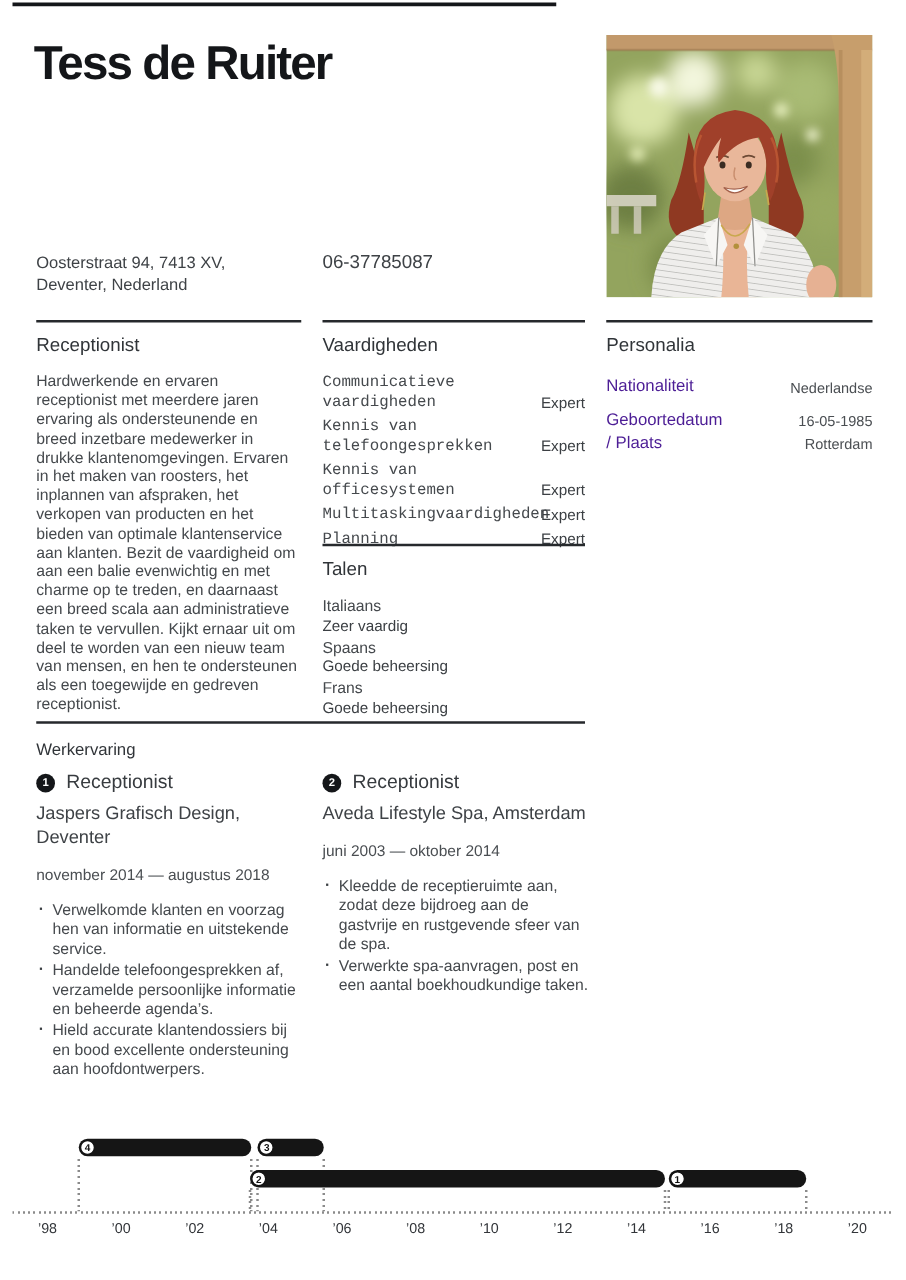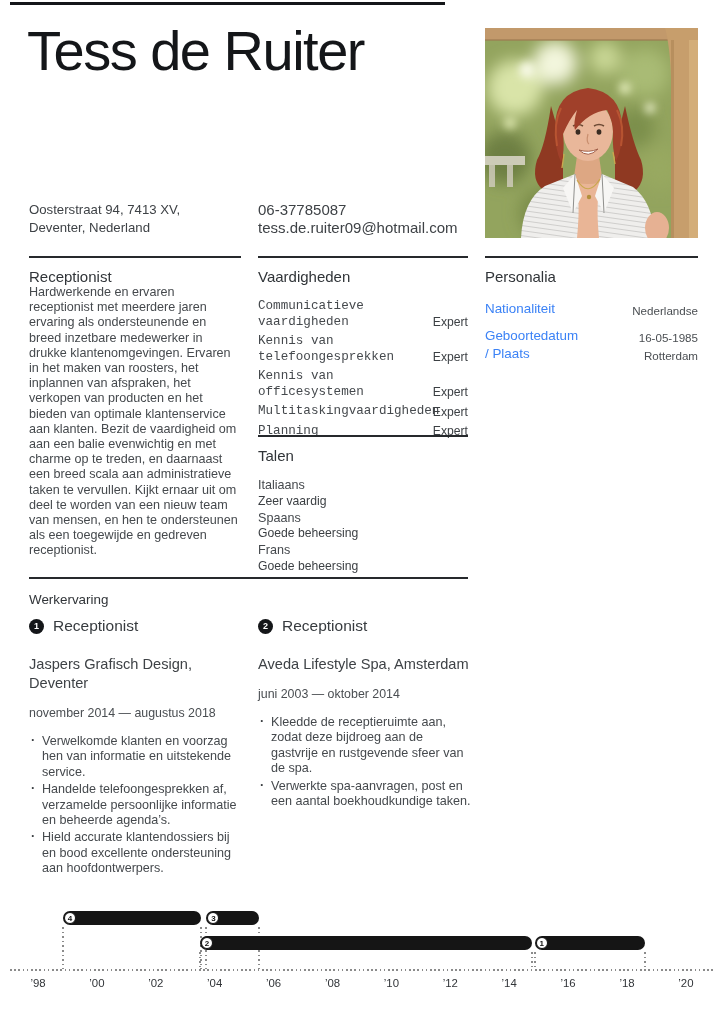--- a/index.html
+++ b/index.html
@@ -15,65 +15,65 @@
   html,body{background:#fff;}
   body{
     width:725px;height:1024px;position:relative;overflow:hidden;
     font-family:"Liberation Sans","DejaVu Sans",sans-serif;
     color:var(--text);
   }
   .abs{position:absolute;}
   .top-rule{left:10px;top:2px;width:435px;height:3px;background:var(--ink);}
   .name{
     left:27px;top:22px;width:460px;
-    font-size:56px;font-weight:normal;letter-spacing:-1.5px;color:var(--ink);
+    font-size:38px;font-weight:bold;letter-spacing:-1.5px;color:var(--ink);
     line-height:58px;white-space:nowrap;
   }
   .photo{left:485px;top:28px;width:213px;height:210px;overflow:hidden;}
   .addr{left:29px;top:201px;width:215px;font-size:13.2px;line-height:17.5px;color:#3e4246;}
   .contact{left:258px;top:201px;width:215px;font-size:15px;line-height:17.5px;color:#3e4246;}
 
   .col{position:absolute;}
   .col-left{left:29px;top:256px;width:212px;}
   .col-mid{left:258px;top:256px;width:210px;}
   .col-right{left:485px;top:256px;width:213px;}
   .section-rule{height:2px;background:var(--rule);}
   .section-heading{margin-top:10px;font-size:15px;color:var(--heading);}
-  .profile-text{font-size:12.6px;line-height:15.2px;color:var(--text);}
+  .profile-text{margin-top:13px;font-size:12.6px;line-height:15.2px;color:var(--text);}
 
   .skill-list{margin-top:14px;}
   .skill-row{display:flex;justify-content:space-between;align-items:flex-end;margin-bottom:4px;}
   .skill-name{width:150px;font-size:12.6px;line-height:15.5px;color:var(--text);font-family:Liberation Mono, monospace;}
   .skill-level{font-size:12.2px;color:#3b3f43;white-space:nowrap;padding-bottom:1px;}
 
   .talen-block{left:258px;top:435px;width:210px;}
   .lang-list{margin-top:14px;}
   .lang-row{display:flex;justify-content:space-between;align-items:baseline;margin-bottom:3px;flex-direction:column;}
   .lang-name{font-size:12.6px;line-height:15.5px;color:var(--text);}
   .lang-level{font-size:12.2px;color:#3b3f43;white-space:nowrap;}
 
   .pers-list{margin-top:15px;}
   .pers-row{display:flex;justify-content:space-between;margin-bottom:7px;}
-  .pers-label{font-size:13.4px;line-height:18px;color:#3b82f6;}
+  .pers-label{font-size:13.4px;line-height:18px;color:#4c1d95;}
   .pers-value{font-size:11.6px;line-height:18px;color:var(--soft);text-align:right;padding-top:2px;}
 
   .work-rule{left:29px;top:577px;width:439px;height:2px;background:var(--rule);}
   .work-heading{left:29px;top:592px;font-size:13.4px;color:var(--heading);}
 
   .entry{position:absolute;top:617px;}
   .entry-1{left:29px;width:218px;}
   .entry-2{left:258px;width:214px;}
   .entry-header{display:flex;align-items:center;}
   .entry-badge{
     width:15px;height:15px;border-radius:50%;background:var(--ink);color:#fff;
     font-size:9px;font-weight:bold;display:flex;align-items:center;justify-content:center;
     margin-right:9px;flex:0 0 auto;
   }
   .entry-title{font-size:15.5px;color:#373b3f;}
-  .entry-company{margin-top:20px;font-size:14.6px;line-height:19px;color:#3e4246;}
+  .entry-company{margin-top:7px;font-size:14.6px;line-height:19px;color:#3e4246;}
   .entry-dates{margin-top:13px;font-size:12.4px;color:var(--soft);}
   .entry-bullets{margin-top:14px;list-style:none;}
   .entry-bullets li{
     position:relative;padding-left:13px;font-size:12.6px;line-height:15.4px;
     color:var(--text);margin-bottom:2px;
   }
   .entry-bullets li::before{
     content:"\00B7";position:absolute;left:2px;top:-1px;font-weight:bold;color:#3b3f43;
   }
 
@@ -180,21 +180,20 @@
   </svg>
 </div>
 
 <div class="abs addr">
   <div>Oosterstraat 94, 7413 XV,</div>
   <div>Deventer, Nederland</div>
 </div>
 
 <div class="abs contact">
   <div>06-37785087</div>
-  <div>tess.de.ruiter09@hotmail.com</div>
 </div>
 
 <div class="col col-left">
   <div class="section-rule"></div>
   <div class="section-heading">Receptionist</div>
   <p class="profile-text">Hardwerkende en ervaren receptionist met meerdere jaren ervaring als ondersteunende en breed inzetbare medewerker in drukke klantenomgevingen. Ervaren in het maken van roosters, het inplannen van afspraken, het verkopen van producten en het bieden van optimale klantenservice aan klanten. Bezit de vaardigheid om aan een balie evenwichtig en met charme op te treden, en daarnaast een breed scala aan administratieve taken te vervullen. Kijkt ernaar uit om deel te worden van een nieuw team van mensen, en hen te ondersteunen als een toegewijde en gedreven receptionist.</p>
 </div>
 
 <div class="col col-mid">
   <div class="section-rule"></div>

